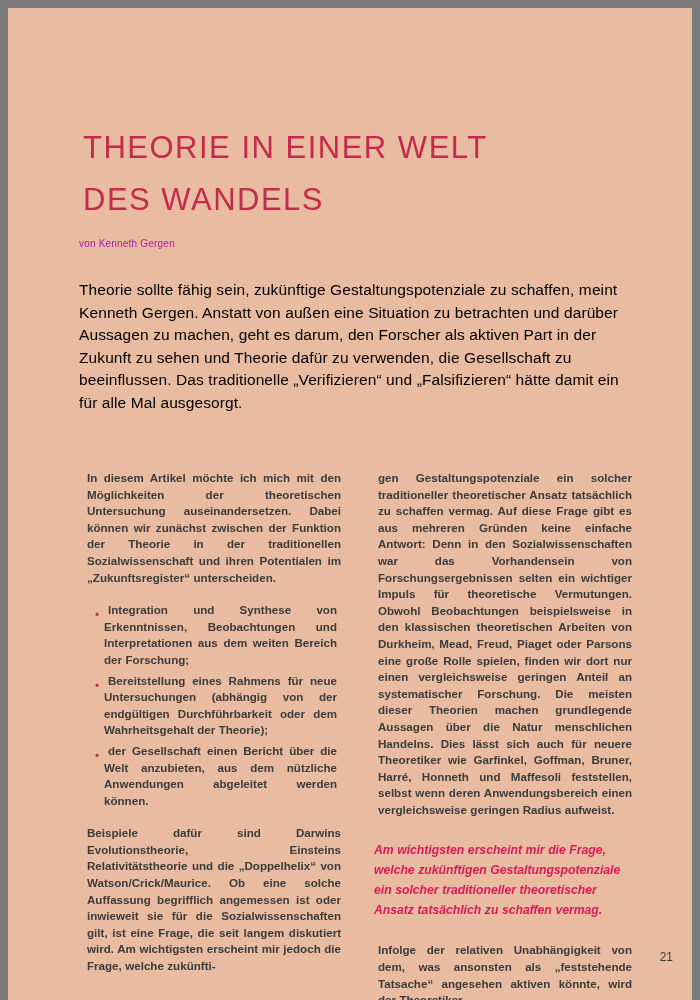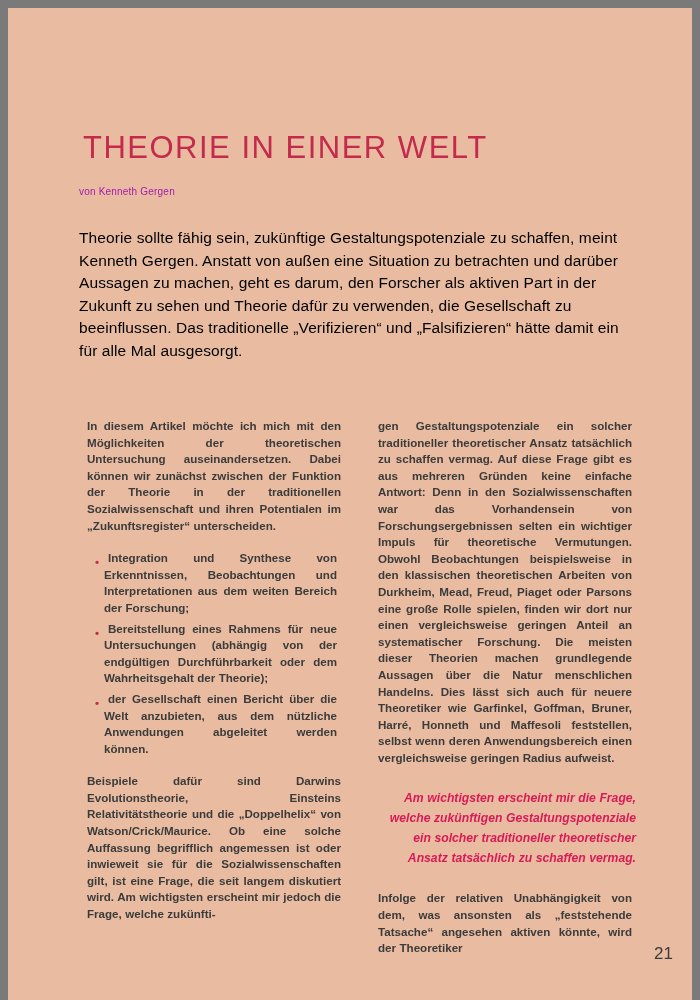--- a/index.html
+++ b/index.html
@@ -81,44 +81,45 @@
     position: absolute;
     left: 0;
     top: 0;
     color: #c42a4c;
     font-size: 11.6px;
   }
 
   .pullquote {
     color: #d81b57;
     font-style: italic;
-    text-align: right;
+    text-align: left;
     font-size: 12.2px;
     line-height: 20px;
     margin: 22px 0 22px 0 !important;
     hyphens: none;
     -webkit-hyphens: none;
   }
 
   .page-number {
     position: absolute;
     right: 31px;
     bottom: 40px;
-    font-size: 17px;
+    font-size: 12px;
     color: #3b3b3b;
   }
 </style>
 </head>
 <body>
 
 <div class="page">
   <div class="inner">
 
     <h1 class="title">
       <span>THEORIE IN EINER WELT</span>
+      <span>DES WANDELS</span>
     </h1>
 
     <div class="byline">von Kenneth Gergen</div>
 
     <p class="intro">Theorie sollte fähig sein, zukünftige Gestaltungspotenziale zu schaffen, meint Kenneth Gergen. Anstatt von außen eine Situation zu betrachten und darüber Aussagen zu machen, geht es darum, den Forscher als aktiven Part in der Zukunft zu sehen und Theorie dafür zu verwenden, die Gesellschaft zu beeinflussen. Das traditionelle „Verifizieren“ und „Falsifizieren“ hätte damit ein für alle Mal ausgesorgt.</p>
 
     <div class="columns">
 
       <div class="col">
         <p>In diesem Artikel möchte ich mich mit den Möglichkeiten der theoretischen Untersuchung auseinandersetzen. Dabei können wir zunächst zwischen der Funktion der Theorie in der traditionellen Sozialwissenschaft und ihren Potentialen im „Zukunftsregister“ unterscheiden.</p>

